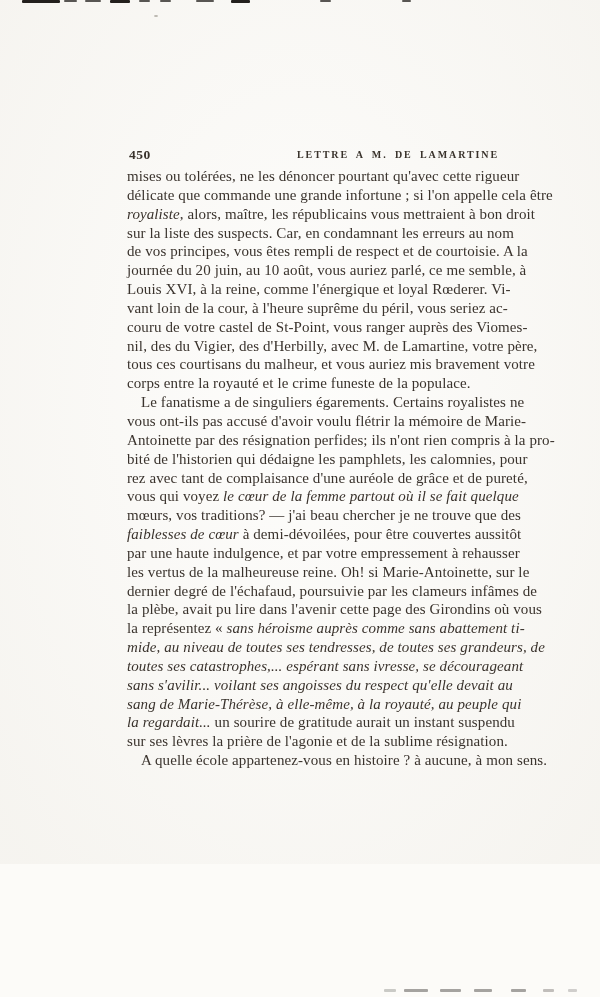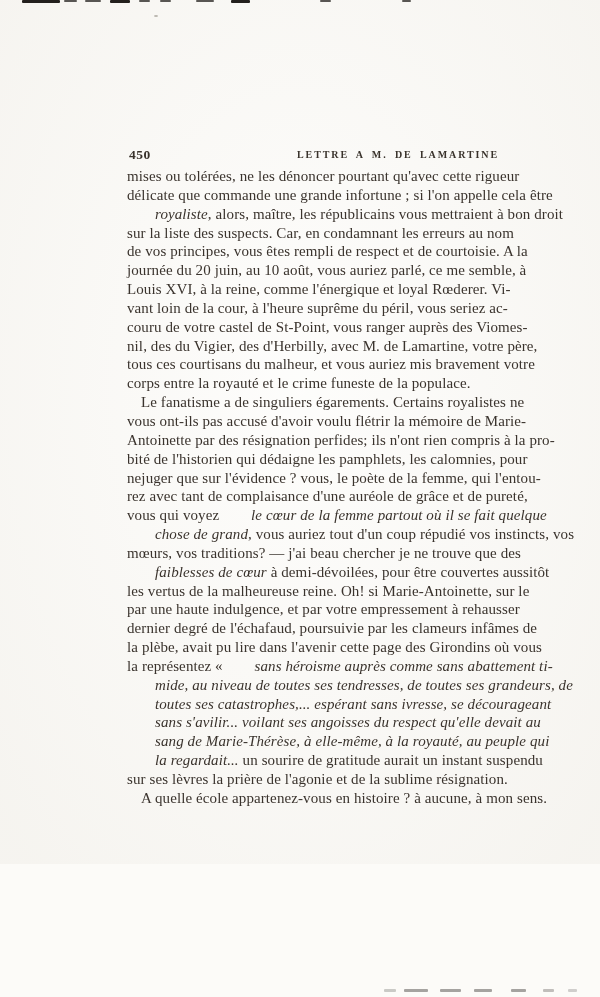--- a/index.html
+++ b/index.html
@@ -64,21 +64,20 @@
     height:18.85px;
   }
   .line.last{
     text-align-last:left;
   }
   .line.indent{
     text-indent:14px;
   }
   .line i{
     font-style:italic;
-    margin-left:28px;
   }
   
   .artifact{position:absolute;}
   .top-dash{top:0;height:3px;background:#23201d;border-radius:1px;}
   .top-dash.thin{height:2px;opacity:.75;}
   .bottom-dash{top:989px;height:3px;background:#8f8d89;opacity:.8;border-radius:1px;}
   .speck{width:4px;height:2px;background:#b9b5ae;border-radius:50%;}
 </style>
 </head>
 <body>
@@ -125,28 +124,26 @@
         <div class="line"><span>Louis XVI, à la reine, comme l'énergique et loyal Rœderer. Vi-</span></div>
         <div class="line"><span>vant loin de la cour, à l'heure suprême du péril, vous seriez ac-</span></div>
         <div class="line"><span>couru de votre castel de St-Point, vous ranger auprès des Viomes-</span></div>
         <div class="line"><span>nil, des du Vigier, des d'Herbilly, avec M. de Lamartine, votre père,</span></div>
         <div class="line"><span>tous ces courtisans du malheur, et vous auriez mis bravement votre</span></div>
         <div class="line last"><span>corps entre la royauté et le crime funeste de la populace.</span></div>
         <div class="line indent"><span>Le fanatisme a de singuliers égarements. Certains royalistes ne</span></div>
         <div class="line"><span>vous ont-ils pas accusé d'avoir voulu flétrir la mémoire de Marie-</span></div>
         <div class="line"><span>Antoinette par des résignation perfides; ils n'ont rien compris à la pro-</span></div>
         <div class="line"><span>bité de l'historien qui dédaigne les pamphlets, les calomnies, pour</span></div>
-        <div class="line"><span>nejuger que sur l'évidence ? vous, le poète de la femme, qui l'entou-</span></div>
         <div class="line"><span>rez avec tant de complaisance d'une auréole de grâce et de pureté,</span></div>
         <div class="line"><span>vous qui voyez </span><i>le cœur de la femme partout où il se fait quelque</i></div>
-        <div class="line"><i>chose de grand</i><span>, vous auriez tout d'un coup répudié vos instincts, vos</span></div>
         <div class="line"><span>mœurs, vos traditions? — j'ai beau chercher je ne trouve que des</span></div>
         <div class="line"><i>faiblesses de cœur</i><span> à demi-dévoilées, pour être couvertes aussitôt</span></div>
+        <div class="line"><span>par une haute indulgence, et par votre empressement à rehausser</span></div>
         <div class="line"><span>les vertus de la malheureuse reine. Oh! si Marie-Antoinette, sur le</span></div>
-        <div class="line"><span>par une haute indulgence, et par votre empressement à rehausser</span></div>
         <div class="line"><span>dernier degré de l'échafaud, poursuivie par les clameurs infâmes de</span></div>
         <div class="line"><span>la plèbe, avait pu lire dans l'avenir cette page des Girondins où vous</span></div>
         <div class="line"><span>la représentez « </span><i>sans héroisme auprès comme sans abattement ti-</i></div>
         <div class="line"><i>mide, au niveau de toutes ses tendresses, de toutes ses grandeurs, de</i></div>
         <div class="line"><i>toutes ses catastrophes,... espérant sans ivresse, se décourageant</i></div>
         <div class="line"><i>sans s'avilir... voilant ses angoisses du respect qu'elle devait au</i></div>
         <div class="line"><i>sang de Marie-Thérèse, à elle-même, à la royauté, au peuple qui</i></div>
         <div class="line"><i>la regardait...</i><span> un sourire de gratitude aurait un instant suspendu</span></div>
         <div class="line last"><span>sur ses lèvres la prière de l'agonie et de la sublime résignation.</span></div>
         <div class="line indent"><span>A quelle école appartenez-vous en histoire ? à aucune, à mon sens.</span></div>

